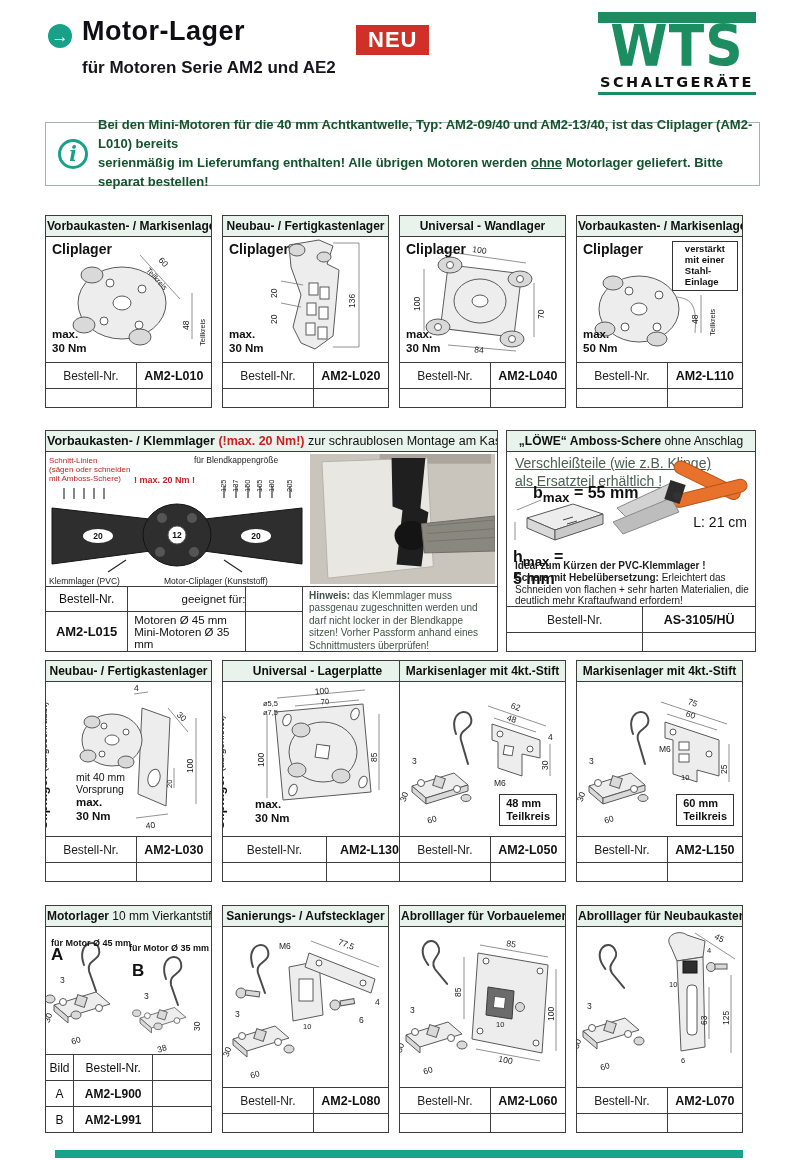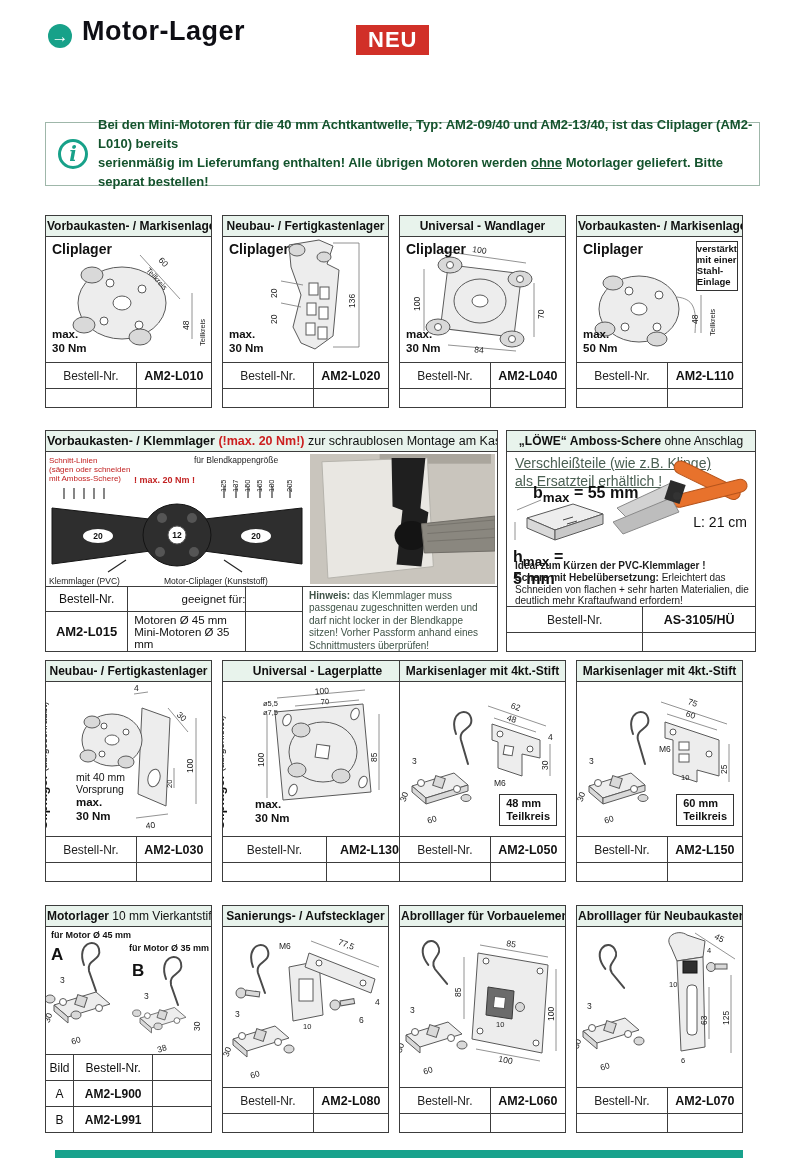--- a/index.html
+++ b/index.html
@@ -33,21 +33,21 @@
   
   .card{position:absolute;border:1.4px solid #3c3c3c;background:#fff;display:flex;flex-direction:column;box-sizing:border-box;}
   .chead{background:#e8f3ec;border-bottom:1.4px solid #3c3c3c;text-align:center;font-weight:bold;
     font-size:12px;padding:3px 1px;color:#101010;flex:0 0 auto;white-space:nowrap;overflow:hidden;}
   .chead .reg{font-weight:normal;}
   .chead .red{color:#cc1f1f;}
   .cbody{position:relative;flex:1;overflow:hidden;}
   .prod{position:absolute;top:4px;left:6px;font-weight:bold;font-size:14px;color:#101010;}
   .maxlbl{position:absolute;font-weight:bold;font-size:11.5px;line-height:1.2;color:#101010;}
   .notebox{position:absolute;border:1.2px solid #333;background:#fff;font-weight:bold;font-size:9.5px;
-    line-height:1.15;padding:2px 0;}
+    line-height:1.15;padding:2px 12px;}
   .tkbox{position:absolute;border:1.2px solid #333;background:#fff;font-weight:bold;font-size:11px;
     line-height:1.2;padding:2px 6px;text-align:left;}
   .vlab{position:absolute;left:4px;bottom:6px;transform-origin:left bottom;transform:rotate(-90deg);
     white-space:nowrap;font-size:10px;color:#101010;}
   .vlab b{font-size:13px;}
   .trow{display:flex;border-top:1.4px solid #3c3c3c;flex:0 0 auto;}
   .trow>div{display:flex;align-items:center;justify-content:center;box-sizing:border-box;}
   .h24{height:25px;} .h18{height:18px;}
   .cl{width:55%;border-right:1.4px solid #3c3c3c;font-size:12px;color:#222;}
   .cr{flex:1;font-weight:bold;font-size:12.5px;color:#101010;}
@@ -95,20 +95,26 @@
   .bottom-bar{position:absolute;left:55px;right:57px;bottom:2px;height:8px;background:#18a28c;}
 </style>
 </head>
 <body>
 
 <div class="page">
 
   <div class="arrow-ic">→</div>
   <div class="title">Motor-Lager</div>
   <div class="badge">NEU</div>
+  <div class="subtitle">für Motoren Serie AM2 und AE2</div>
+  <div class="logo">
+    <div class="logo-bar"></div>
+    <div class="logo-letters">WTS</div>
+    <div class="logo-caption">SCHALTGERÄTE</div>
+  </div>
 
   <div class="info-box">
     <div class="info-ic">i</div>
     <div class="info-text">
       <span>Bei den Mini-Motoren für die 40 mm Achtkantwelle, Typ: AM2-09/40 und AM2-13/40, ist das Cliplager (AM2-L010) bereits</span><br>
       <span>serienmäßig im Lieferumfang enthalten! Alle übrigen Motoren werden</span>
       <span class="u">ohne</span>
       <span>Motorlager geliefert. Bitte separat bestellen!</span>
     </div>
   </div>
@@ -557,21 +563,21 @@
         <div class="cl"></div>
         <div class="cr"></div>
       </div>
   </div>
 
   <div class="card" style="left:45px;top:905px;width:167px;height:228px;">
     <div class="chead">
       <span>Motorlager</span><span class="reg"> 10 mm Vierkantstift</span>
     </div>
     <div class="cbody">
-      <span style="position:absolute;left:5px;top:3px;font-weight:bold;font-size:9px;">für Motor Ø 45 mm</span>
+      <span style="position:absolute;left:5px;top:11px;font-weight:bold;font-size:9px;">für Motor Ø 45 mm</span>
       <span style="position:absolute;right:2px;top:16px;font-weight:bold;font-size:9px;">für Motor Ø 35 mm</span>
       <span style="position:absolute;left:5px;top:18px;font-weight:bold;font-size:17px;">A</span>
       <span style="position:absolute;left:86px;top:34px;font-weight:bold;font-size:17px;">B</span>
       <svg viewBox="0 0 164 130" width="164" height="130">
         <path class="pin" d="M38,38 C30,16 50,10 53,22 C56,34 40,32 43,44 L50,64"></path>
         <g transform="translate(8,62)">
           <polygon class="p1" points="0,16 42,3 56,15 14,28"></polygon>
           <polygon class="p2" points="0,16 14,28 14,34 0,22"></polygon>
           <rect class="p2" x="22" y="7" width="10" height="10" transform="rotate(18 27 12)"></rect>
           <circle class="hl" cx="9" cy="13" r="3.5"></circle>

